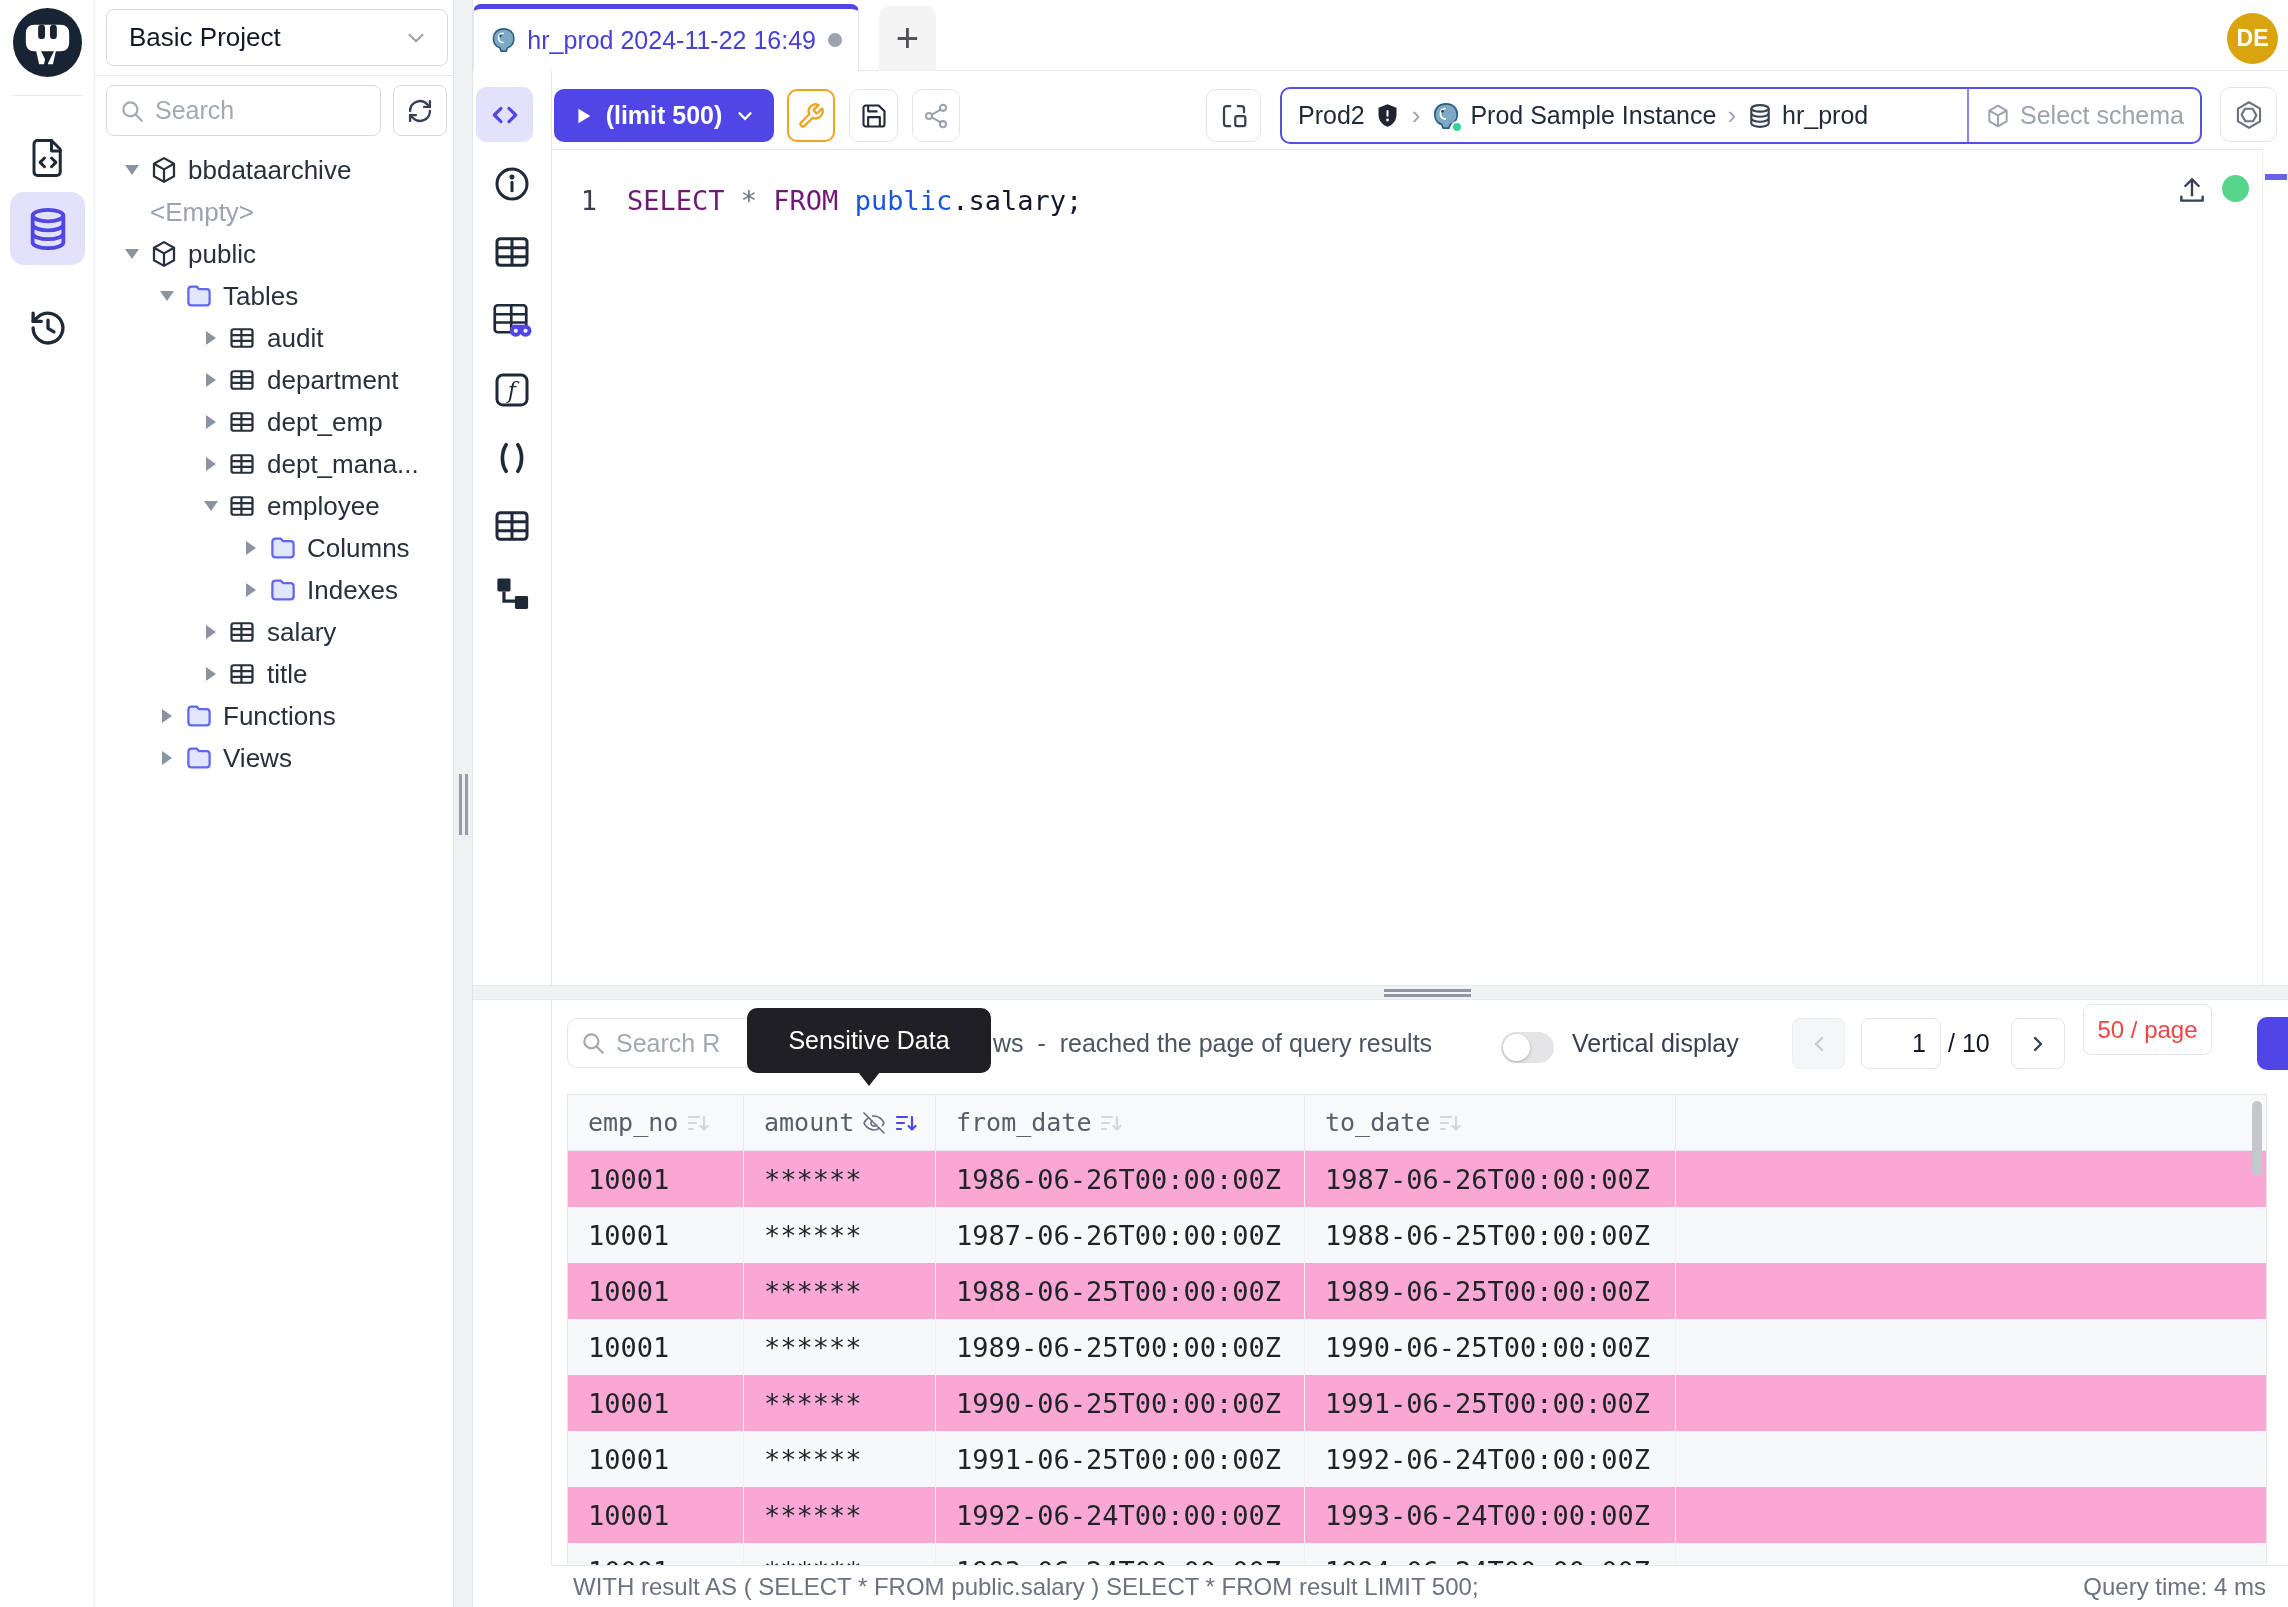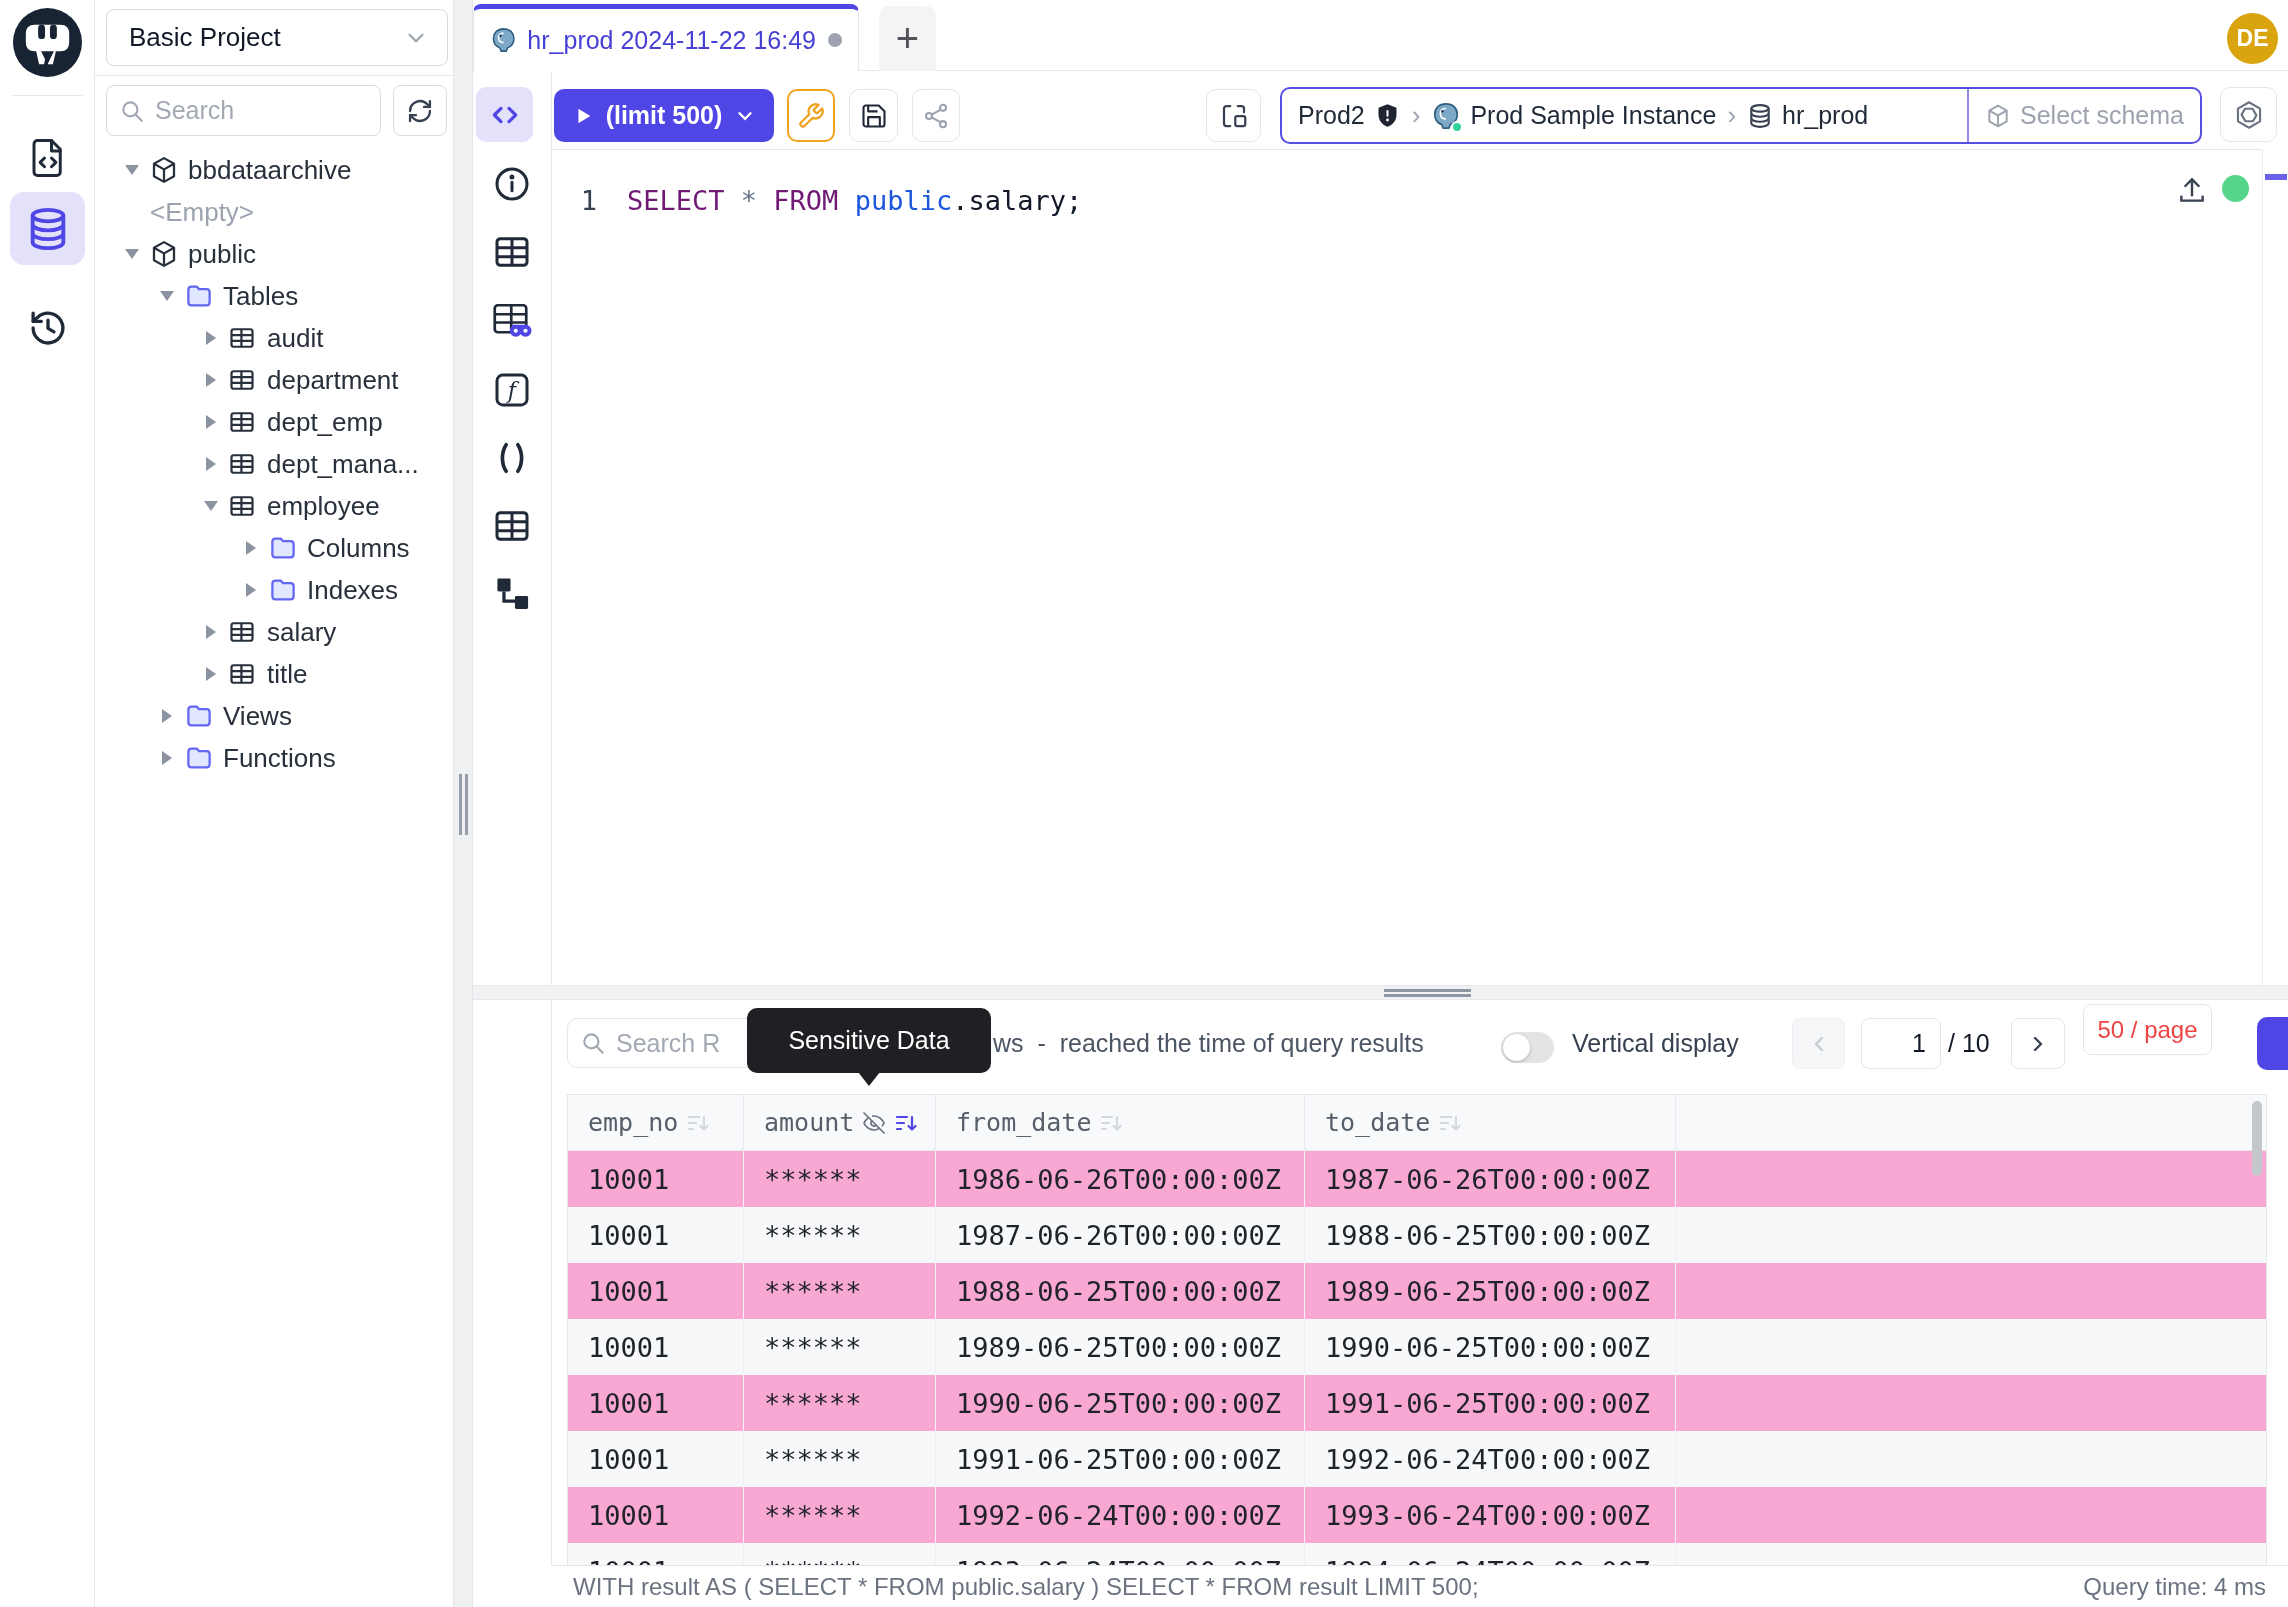--- a/index.html
+++ b/index.html
@@ -325,32 +325,32 @@
         </div>
         <div class="tree-row" style="padding-left: 61px;">
           <span class="caret-box">
             <i class="caret-right"></i>
           </span>
           <span class="t-icon">
             <svg width="30" height="30" viewBox="0 0 24 24">
               <path d="M3.5 7c0-1.4 1.1-2.5 2.5-2.5h4.2L12 6.5h6c1.4 0 2.5 1.1 2.5 2.5v8c0 1.4-1.1 2.5-2.5 2.5H6c-1.4 0-2.5-1.1-2.5-2.5z" fill="#e0e7ff" stroke="#6366f1" stroke-width="1.8"></path>
             </svg>
           </span>
-          <span>Views</span>
+          <span>Functions</span>
         </div>
         <div class="tree-row" style="padding-left: 61px;">
           <span class="caret-box">
             <i class="caret-right"></i>
           </span>
           <span class="t-icon">
             <svg width="30" height="30" viewBox="0 0 24 24">
               <path d="M3.5 7c0-1.4 1.1-2.5 2.5-2.5h4.2L12 6.5h6c1.4 0 2.5 1.1 2.5 2.5v8c0 1.4-1.1 2.5-2.5 2.5H6c-1.4 0-2.5-1.1-2.5-2.5z" fill="#e0e7ff" stroke="#6366f1" stroke-width="1.8"></path>
             </svg>
           </span>
-          <span>Functions</span>
+          <span>Views</span>
         </div>
       </div>
   </div>
 
   <div id="vsplit" class="abs">
     <div id="vsplit-handle" class="abs">
         <i></i>
         <i></i>
       </div>
   </div>
@@ -517,21 +517,21 @@
       </div>
   </div>
 
   <div id="res-search" class="abs">
     <svg width="26" height="26" viewBox="0 0 24 24" fill="none" stroke="#a3a9b3" stroke-width="2" stroke-linecap="round">
         <circle cx="10.5" cy="10.5" r="6.5"></circle>
         <path d="M15.5 15.5L21 21"></path>
       </svg>
     <input type="text" placeholder="Search R" style="">
   </div>
-  <div id="limit-note" class="abs">ws  -  reached the time of query results</div>
+  <div id="limit-note" class="abs">ws  -  reached the page of query results</div>
   <div id="vd-toggle" class="abs">
       <span id="vd-knob"></span>
     </div>
   <div id="vd-label" class="abs">Vertical display</div>
   <div id="pg-prev" class="pg-btn abs">
     <svg width="24" height="24" viewBox="0 0 24 24" fill="none" stroke="#c6cbd2" stroke-width="2.4" stroke-linecap="round" stroke-linejoin="round">
         <path d="M15 6l-6 6 6 6"></path>
       </svg>
   </div>
   <div id="pg-input" class="abs">1</div>

